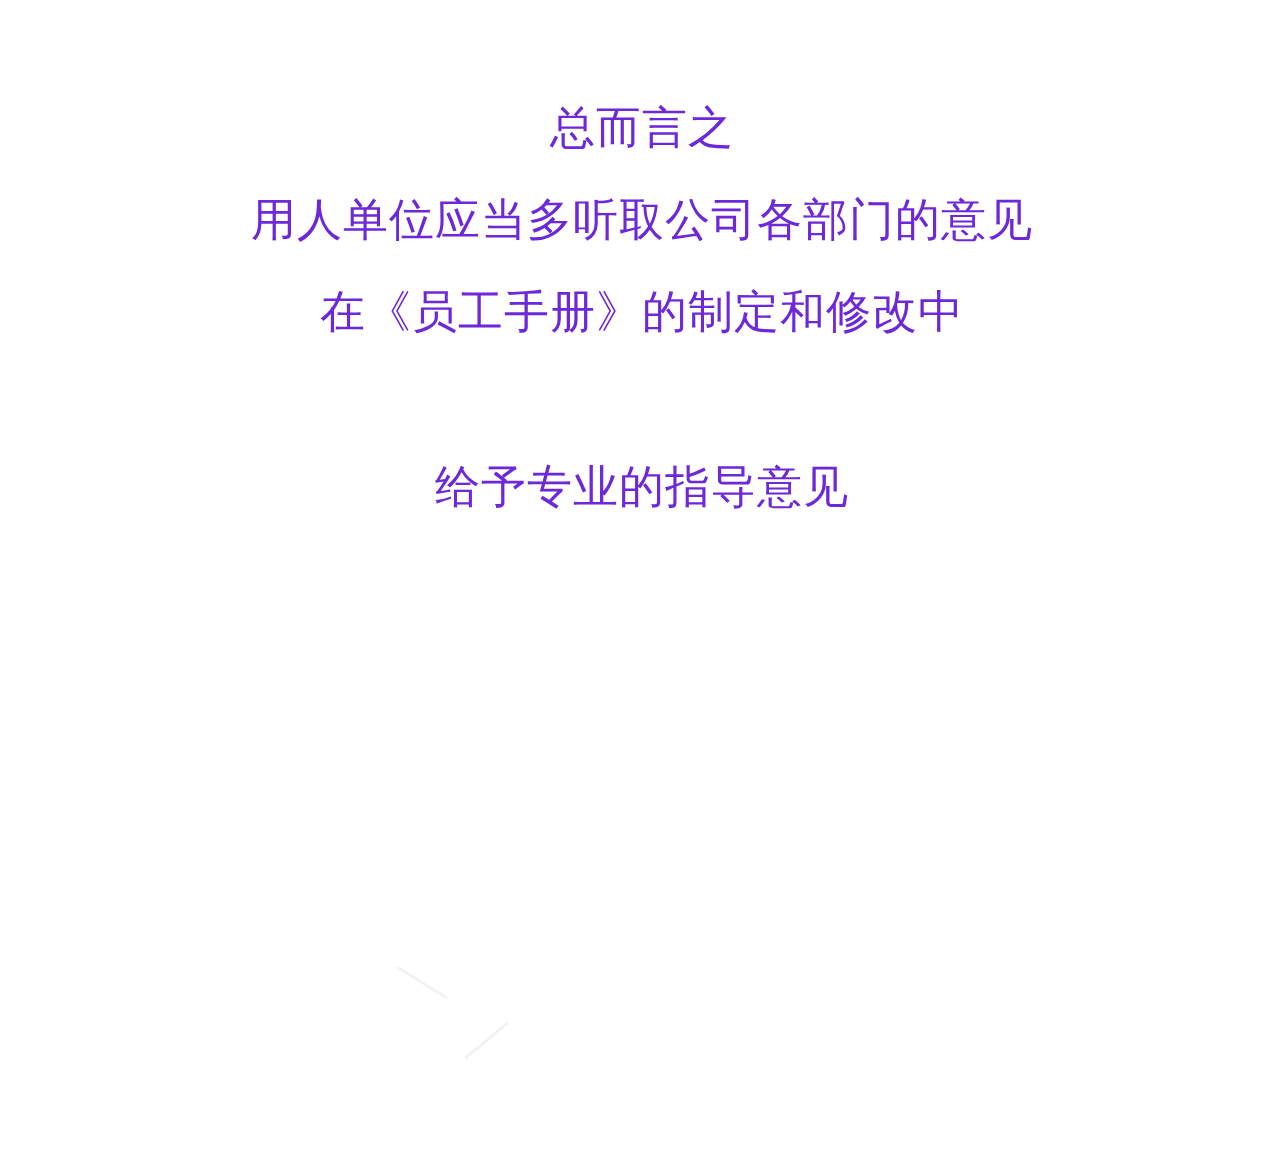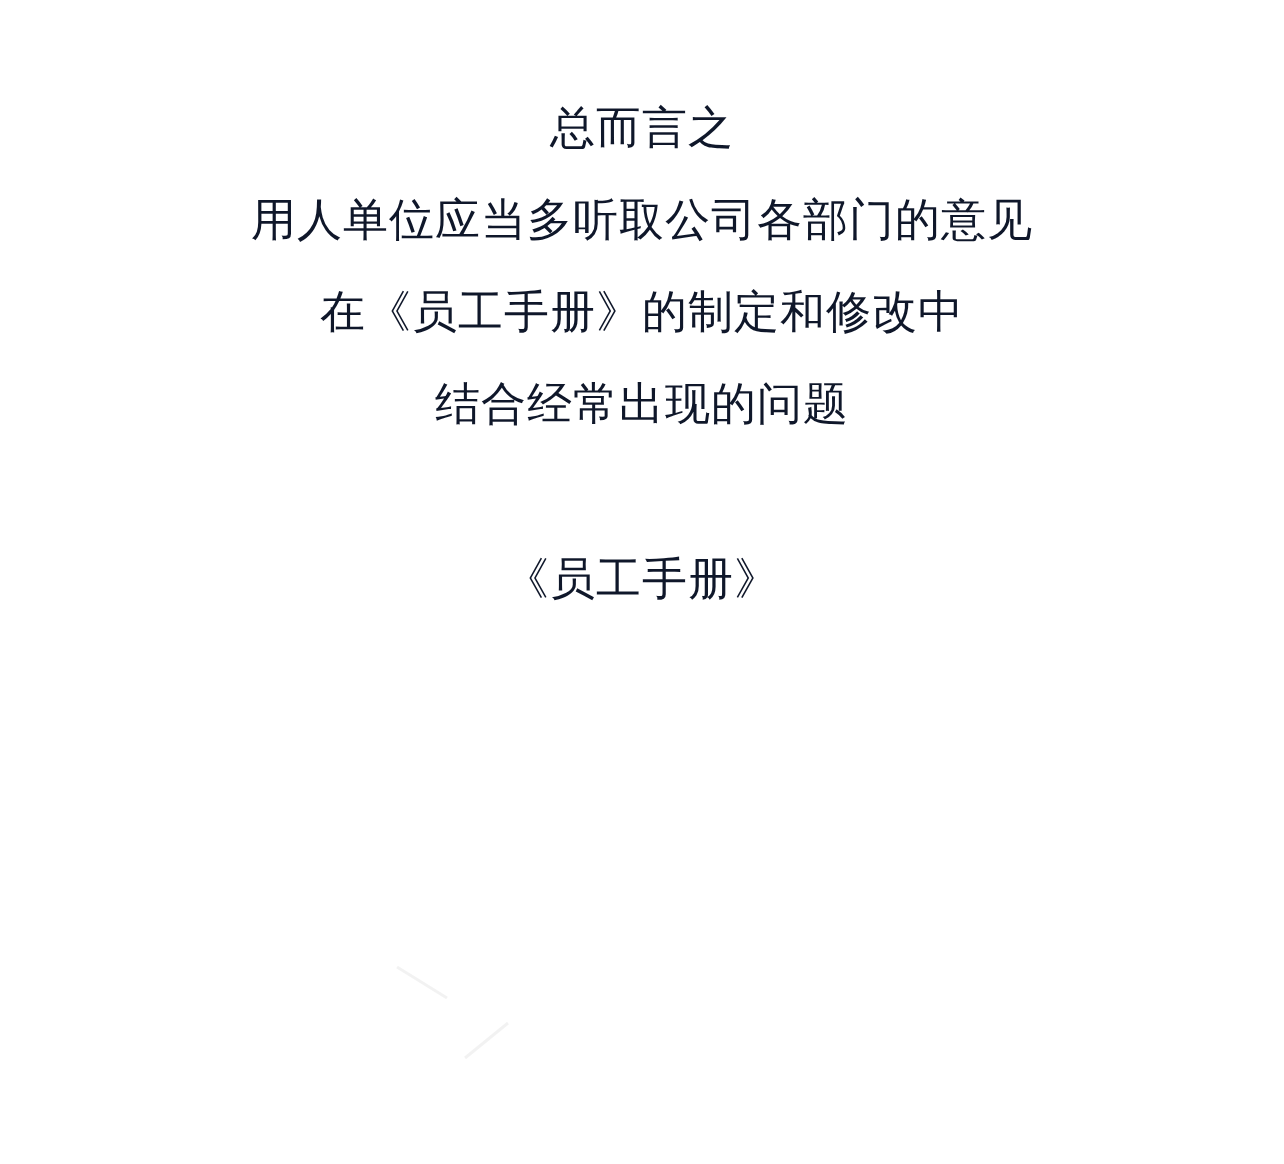--- a/index.html
+++ b/index.html
@@ -30,46 +30,45 @@
   }
   .paragraph + .paragraph {
     margin-top: 83px;
   }
   .line {
     height: 92px;
     line-height: 92px;
     font-size: 45px;
     letter-spacing: 1px;
     font-weight: 400;
-    color: #0f172a;
+    color: #6d28d9;
     white-space: nowrap;
   }
   .watermark-svg {
     position: absolute;
     left: 0;
     top: 0;
     width: 1284px;
     height: 1164px;
     pointer-events: none;
   }
 </style>
 </head>
 <body>
 
 <div class="caption-card">
 
   <div class="paragraph">
     <div class="line">总而言之</div>
     <div class="line">用人单位应当多听取公司各部门的意见</div>
     <div class="line">在《员工手册》的制定和修改中</div>
-    <div class="line">结合经常出现的问题</div>
   </div>
 
   <div class="paragraph">
-    <div class="line">《员工手册》</div>
+    <div class="line">给予专业的指导意见</div>
   </div>
 
 </div>
 
 <svg class="watermark-svg" viewBox="0 0 1284 1164" xmlns="http://www.w3.org/2000/svg">
   <line x1="397" y1="967" x2="447" y2="998" stroke="#000000" stroke-opacity="0.05" stroke-width="3"></line>
   <line x1="465" y1="1058" x2="508" y2="1023" stroke="#000000" stroke-opacity="0.05" stroke-width="3"></line>
 </svg>
 
 </body></html>

